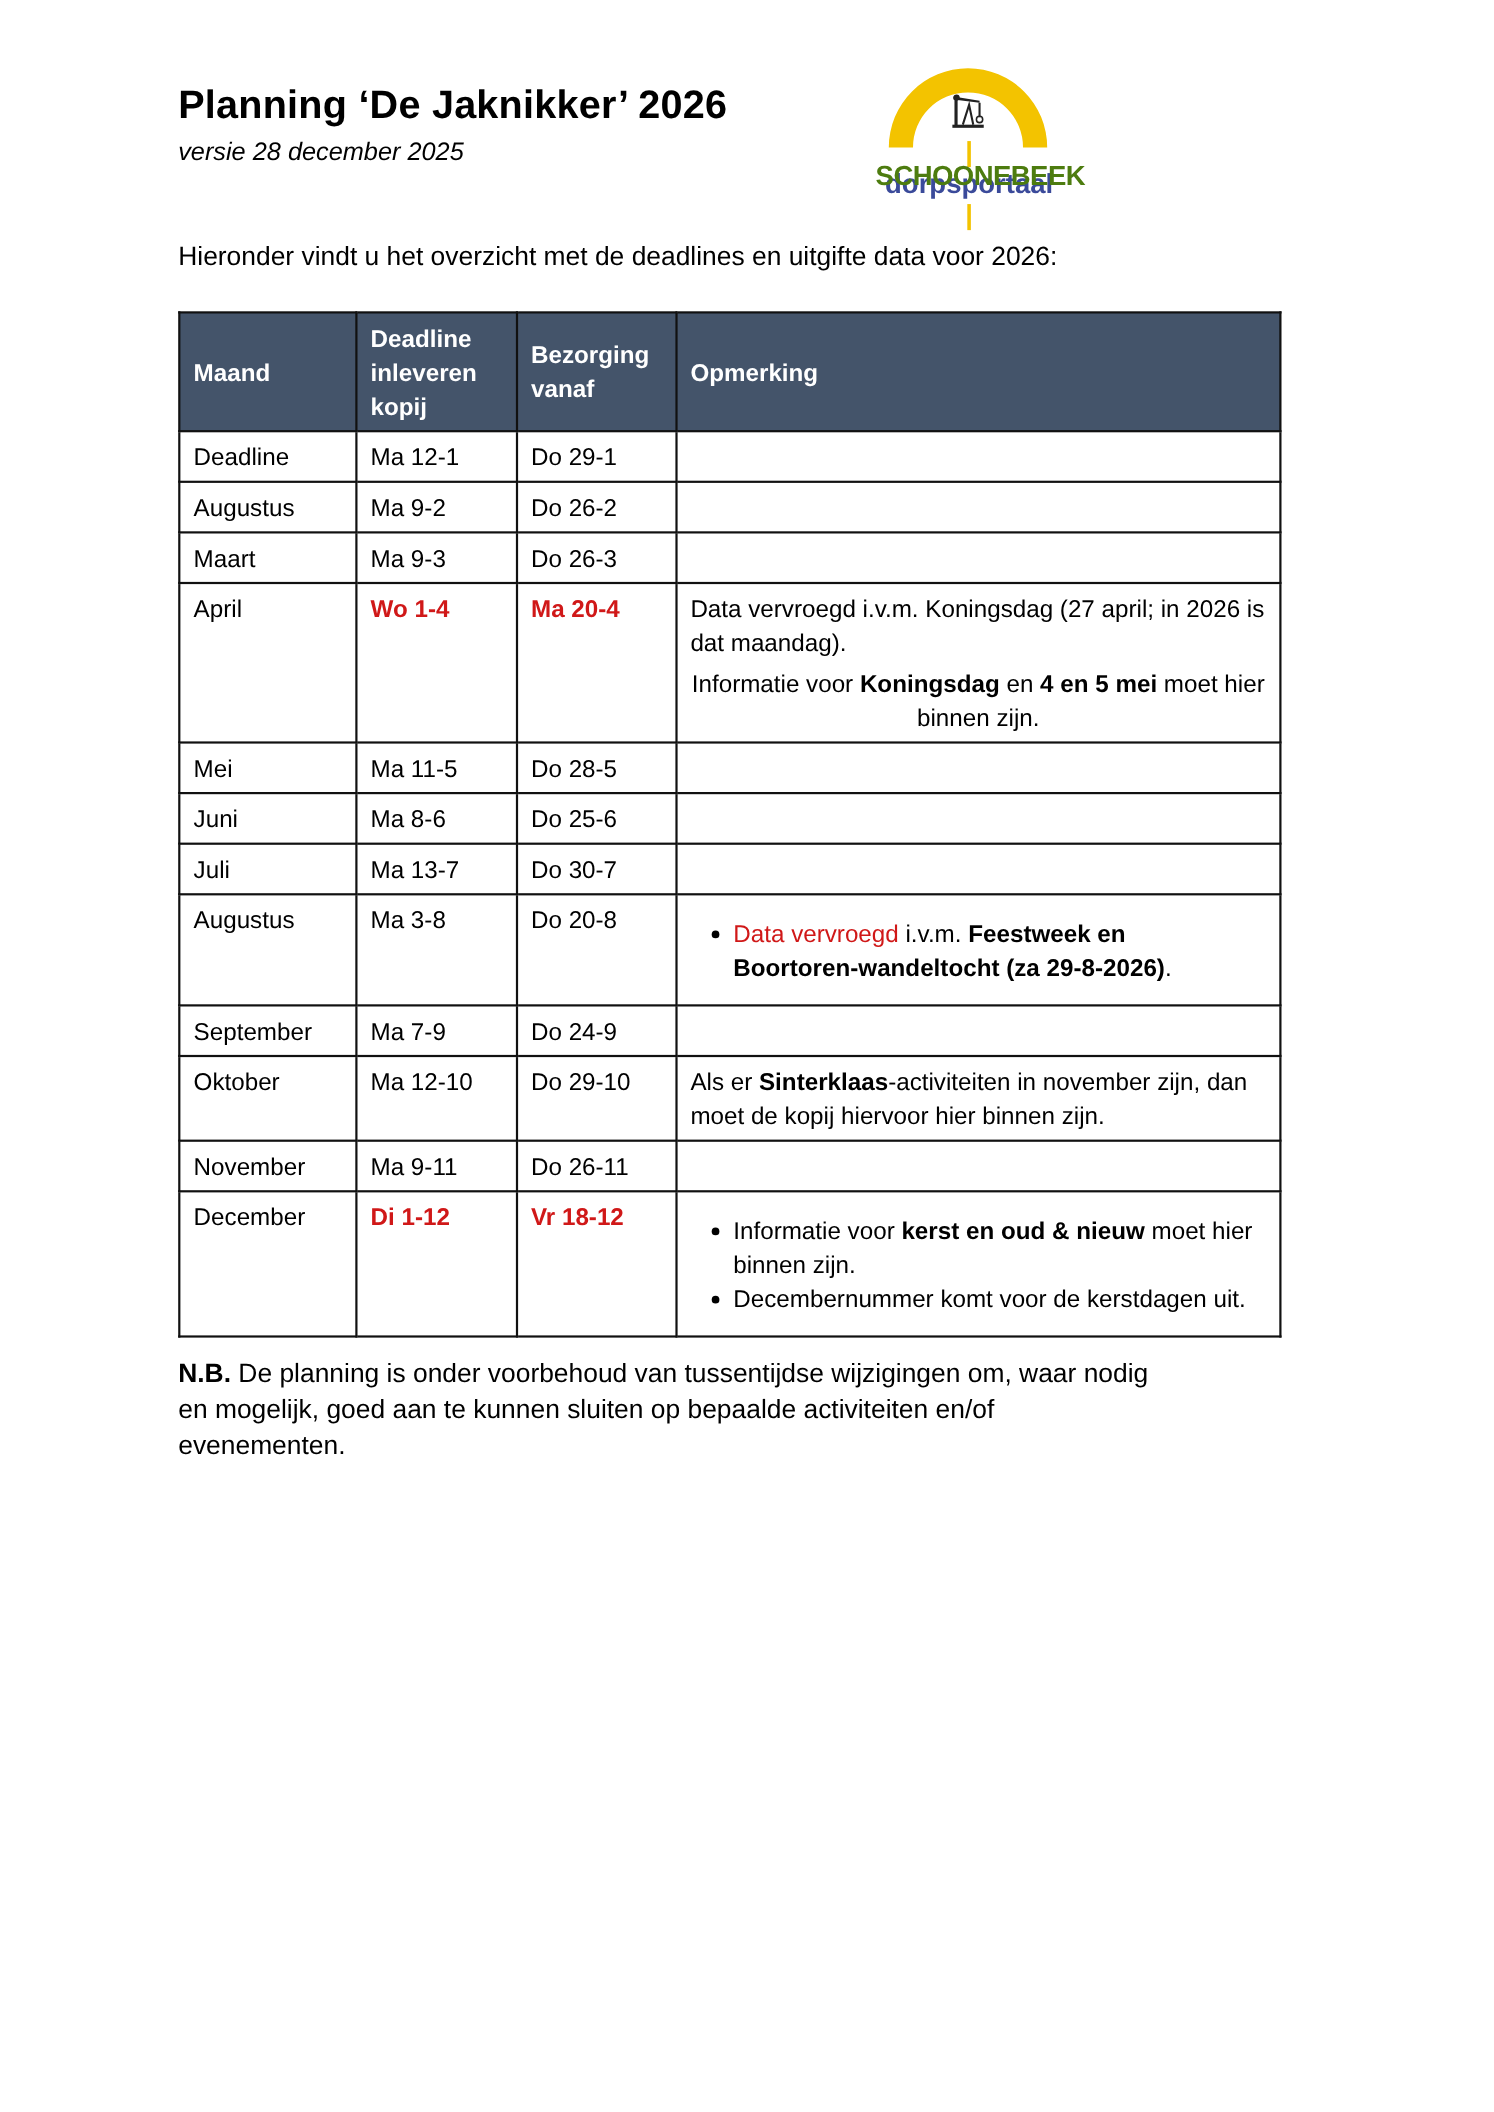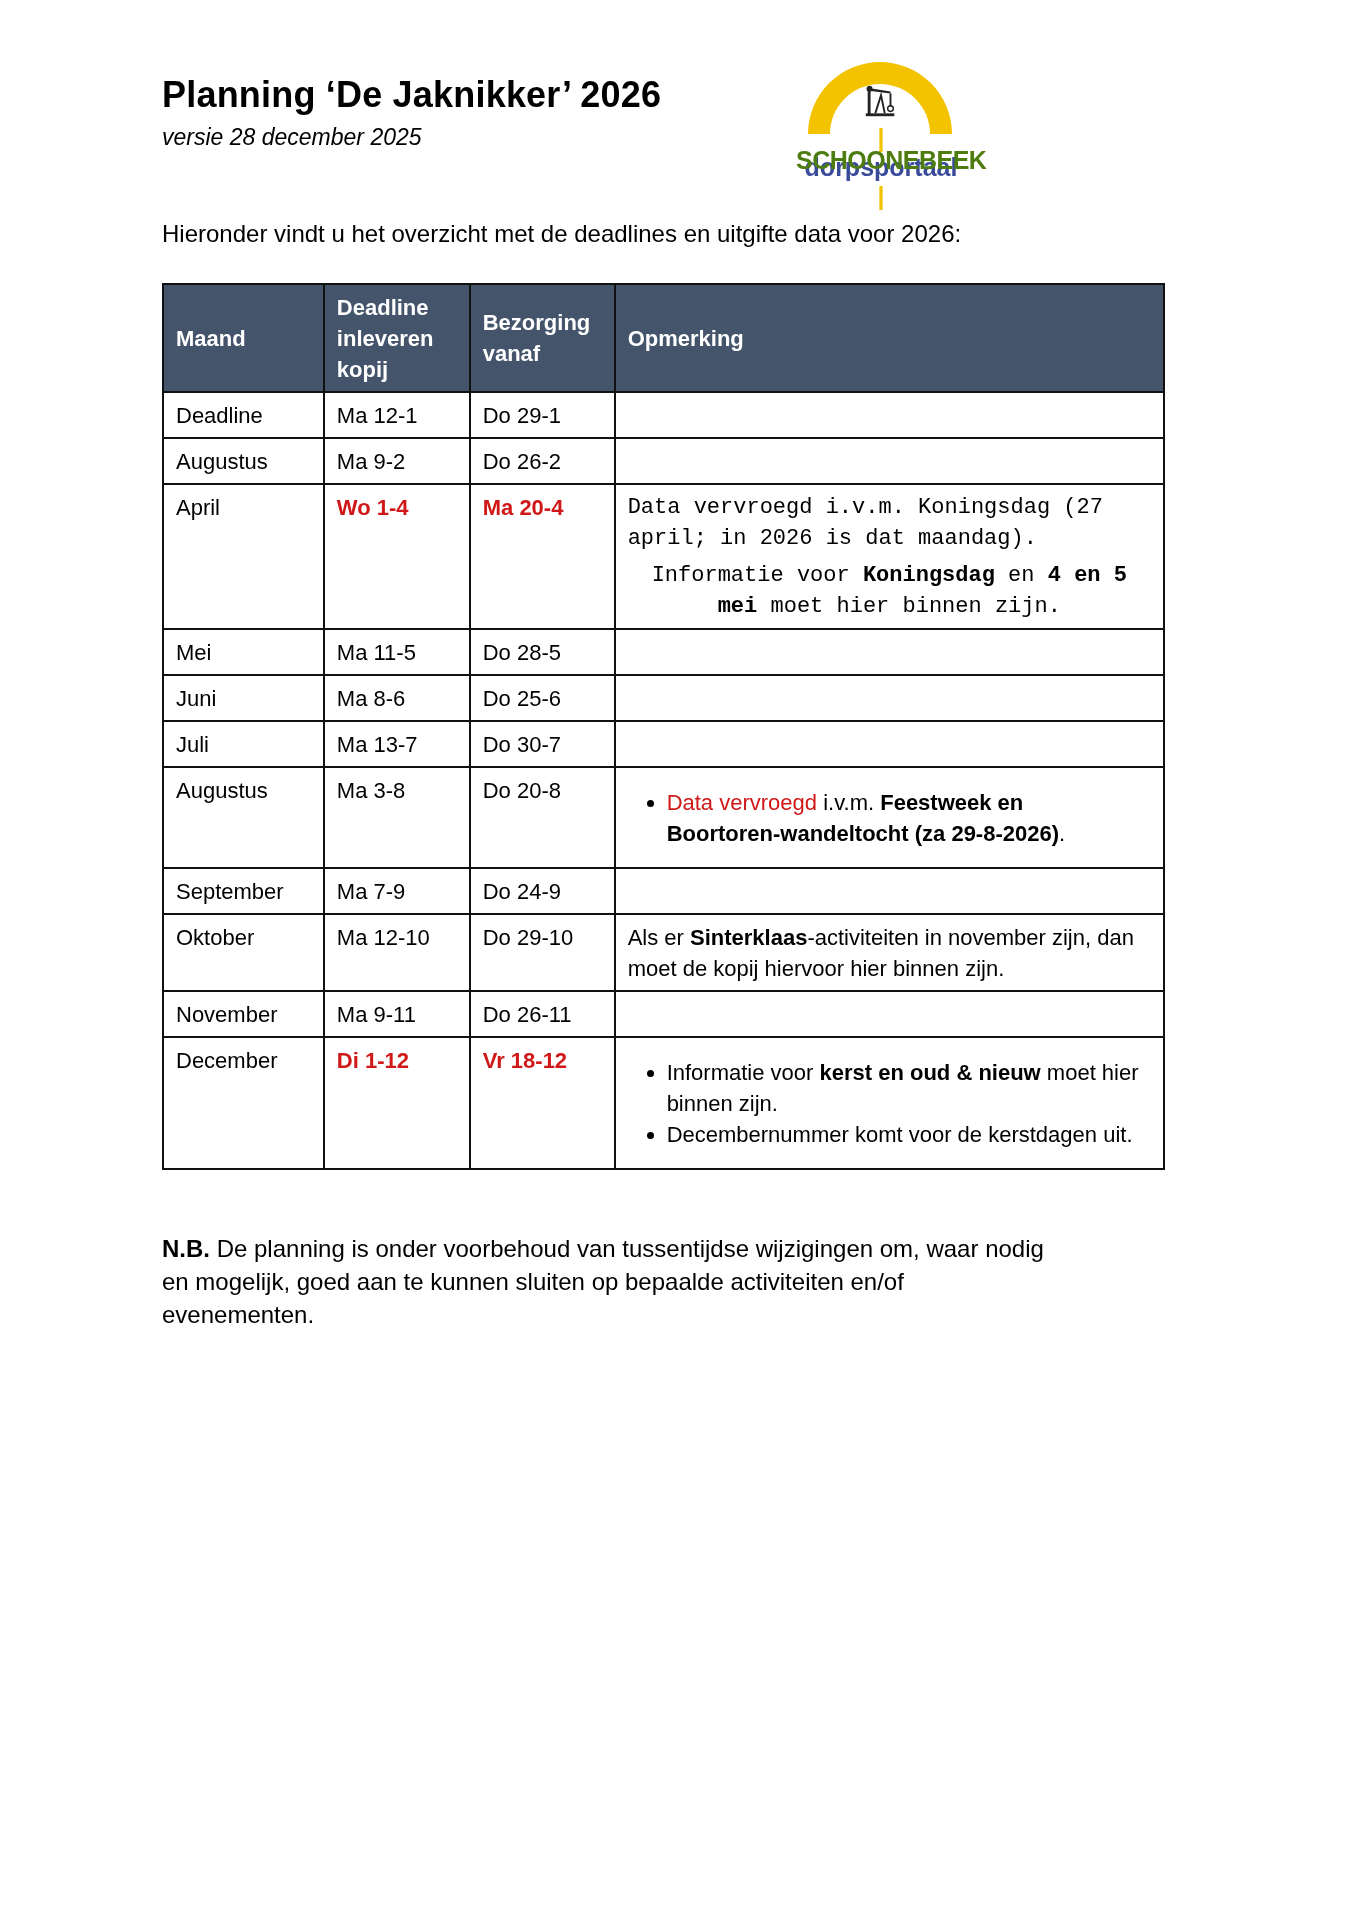--- a/index.html
+++ b/index.html
@@ -18,21 +18,21 @@
   table.plan { position:absolute; left:162px; top:283px; width:1003px; border-collapse:collapse;
                font-size:22px; }
   table.plan th, table.plan td { border:2px solid #111; vertical-align:top; text-align:left;
                                  padding:7px 12px 6px 12px; line-height:31px; }
   table.plan th { background:#44546a; color:#fff; font-weight:bold; vertical-align:middle;
                   padding:4px 12px; height:98px; }
   col.c1 { width:161px; } col.c2 { width:146px; } col.c3 { width:145px; } col.c4 { width:551px; }
   .red { color:#d01818; }
   .redbold { color:#d01818; font-weight:bold; }
   b { font-weight:bold; }
-  .para { margin:0;font-family:Liberation Mono, monospace; }
+  .para { margin:0; }
   .para + .para { margin-top:6px;text-align:center; }
   ul.bl { margin:12px; padding-left:27px; }
   ul.bl li { margin:0; }
   .note { position:absolute; left:162px; top:1232px; width:900px; font-size:24px; line-height:33px; }
 </style>
 </head>
 <body>
 
 <div class="title">Planning ‘De Jaknikker’ 2026</div>
 <div class="subtitle">versie 28 december 2025</div>
@@ -77,20 +77,26 @@
     <tr>
       <td>Deadline</td>
       <td>Ma 12-1</td>
       <td>Do 29-1</td>
       <td></td>
     </tr>
     <tr>
       <td>Augustus</td>
       <td>Ma 9-2</td>
       <td>Do 26-2</td>
+      <td></td>
+    </tr>
+    <tr>
+      <td>Maart</td>
+      <td>Ma 9-3</td>
+      <td>Do 26-3</td>
       <td></td>
     </tr>
     <tr>
       <td>April</td>
       <td class="redbold">Wo 1-4</td>
       <td class="redbold">Ma 20-4</td>
       <td>
         <p class="para">Data vervroegd i.v.m. Koningsdag (27 april; in 2026 is dat maandag).</p>
         <p class="para"><span>Informatie voor </span><b>Koningsdag</b><span> en </span><b>4 en 5 mei</b><span> moet hier binnen zijn.</span></p>
       </td>

